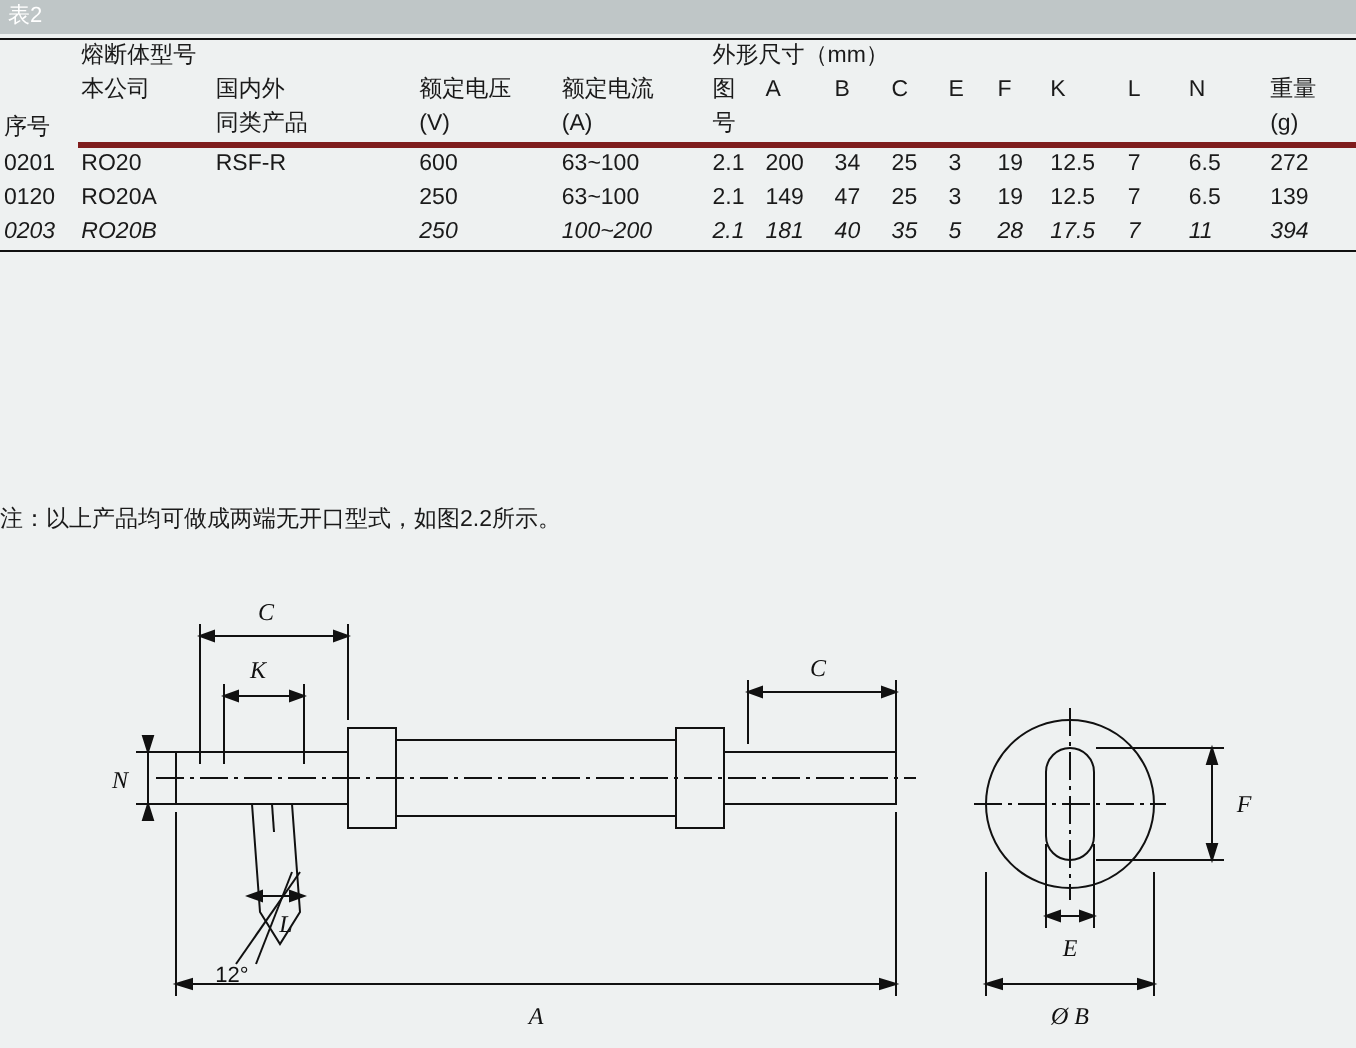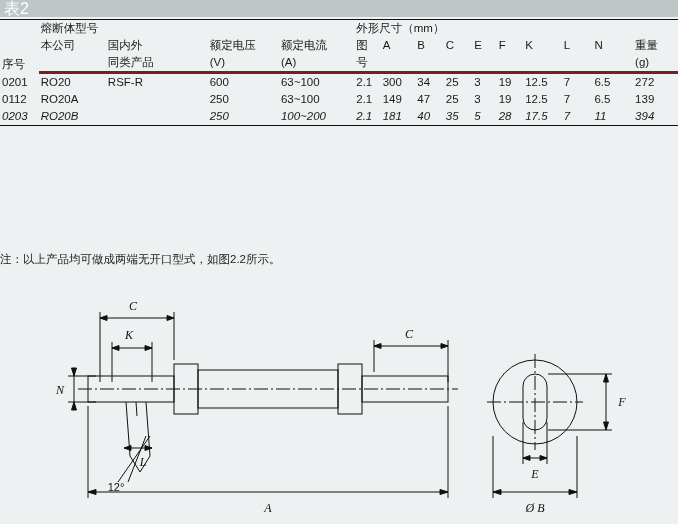--- a/index.html
+++ b/index.html
@@ -22,21 +22,21 @@
   }
   
   .caption-bar {
     position: absolute;
     left: 0;
     top: 0;
     width: 678px;
     height: 17px;
     background: #bfc6c7;
     color: #ffffff;
-    font-size: 16px;
+    font-size: 11px;
     line-height: 17px;
     padding-left: 4px;
     box-sizing: border-box;
   }
   
   .spec-table {
     position: absolute;
     left: 0;
     top: 19px;
     width: 678px;
@@ -156,32 +156,32 @@
         <td>(g)</td>
       </tr>
 
       <tr>
         <td>0201</td>
         <td>RO20</td>
         <td>RSF-R</td>
         <td>600</td>
         <td>63~100</td>
         <td>2.1</td>
-        <td>300</td>
+        <td>200</td>
         <td>34</td>
         <td>25</td>
         <td>3</td>
         <td>19</td>
         <td>12.5</td>
         <td>7</td>
         <td>6.5</td>
         <td>272</td>
       </tr>
       <tr>
-        <td>0112</td>
+        <td>0120</td>
         <td>RO20A</td>
         <td></td>
         <td>250</td>
         <td>63~100</td>
         <td>2.1</td>
         <td>149</td>
         <td>47</td>
         <td>25</td>
         <td>3</td>
         <td>19</td>

